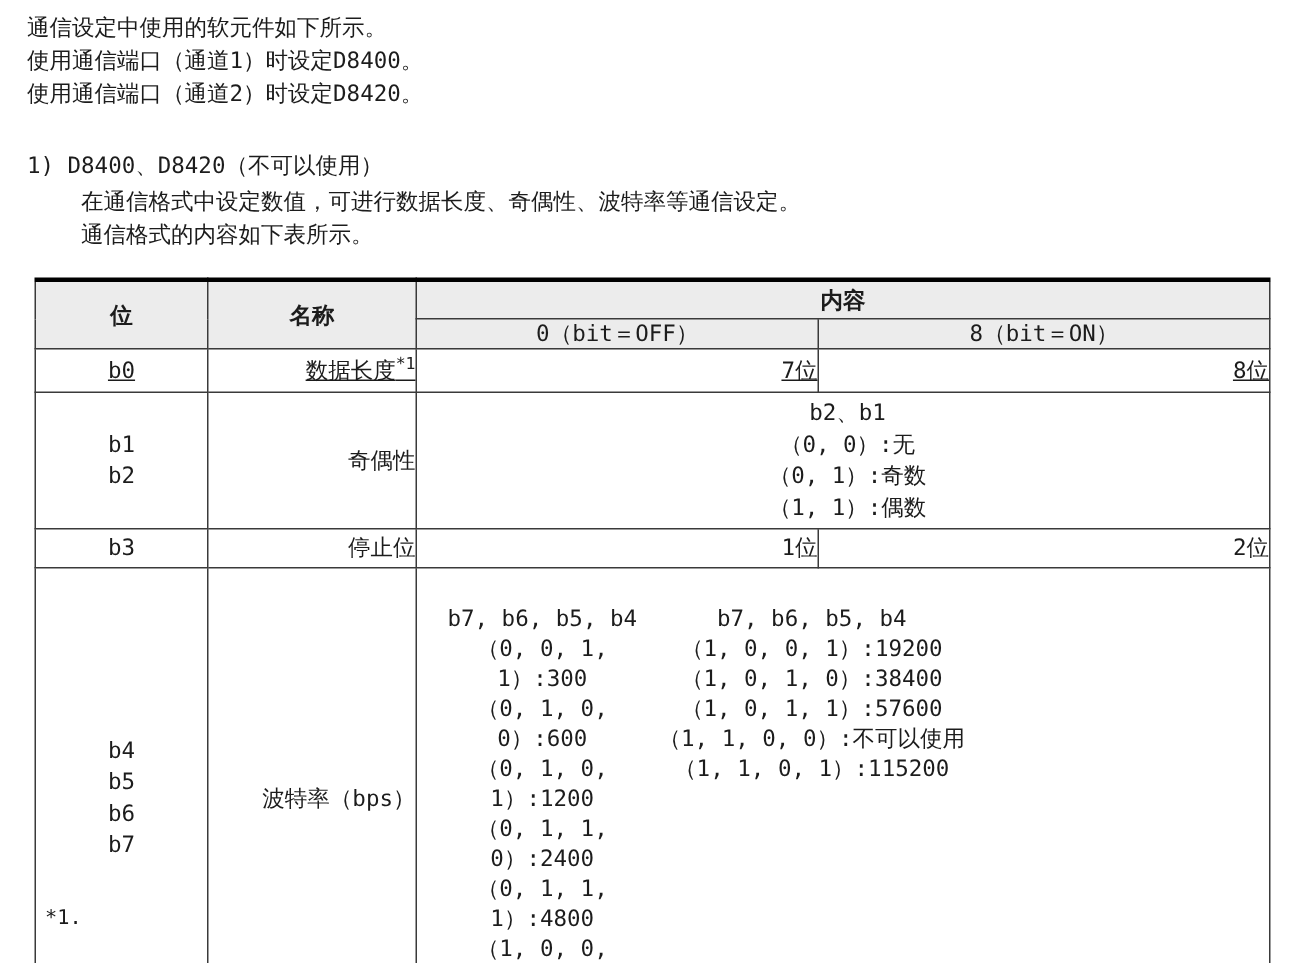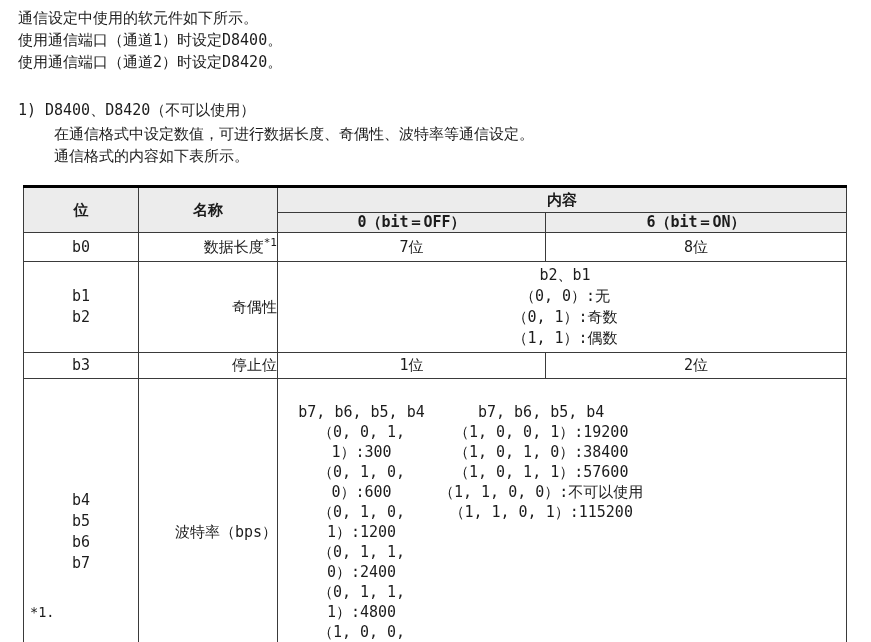--- a/index.html
+++ b/index.html
@@ -39,35 +39,35 @@
     color: #1c1c1c;
   }
   table.comm th, table.comm td { border: 1px solid #3a3a3a; }
   table.comm th {
     background: #ececec;
     font-weight: bold;
     text-align: center;
     vertical-align: middle;
   }
   tr.h1 th { height: 26px; }
-  tr.h2 th { height: 14px; font-weight: bold; }
+  tr.h2 th { height: 14px; font-weight: normal; }
 
   .c-bit   { text-align: center; vertical-align: middle; white-space: pre-line; line-height: 21px; }
   .c-name  { text-align: right; vertical-align: middle; padding-left: 8px; }
-  .c-val   { text-align: center; vertical-align: middle; }
+  .c-val   { text-align: right; vertical-align: middle; }
   .c-merged{
     text-align: center; vertical-align: middle;
     padding: 3px 0 3px 6px;
     white-space: pre-line; line-height: 21px;
   }
   .c-merged.baud { line-height: 20px; }
   .cols { display: flex; }
   .cols > div:first-child { width: 155px; }
 
-  tr.r-b0  td { height: 29px; }
+  tr.r-b0  td { height: 29px; text-decoration: underline; }
   tr.r-b12 td { height: 84px; }
   tr.r-b3  td { height: 26px; }
   tr.r-b47 td { height: 139px; }
 
   sup { font-size: 11px; vertical-align: super; line-height: 0; }
 
   
   .footnote { position: absolute; left: 30px; top: 604px; display: flex; font-size: 13.5px; }
   .footnote .marker { width: 55px; }
 </style>
@@ -99,21 +99,21 @@
         <col style="width:301px">
     </colgroup>
     <thead>
       <tr class="h1">
         <th rowspan="2">位</th>
         <th rowspan="2">名称</th>
         <th colspan="2">内容</th>
       </tr>
       <tr class="h2">
         <th>0（bit＝OFF）</th>
-        <th>6（bit＝ON）</th>
+        <th>8（bit＝ON）</th>
       </tr>
     </thead>
     <tbody>
       <tr class="r-b0">
         <td class="c-bit">b0</td>
         <td class="c-name"><span>数据长度</span><sup>*1</sup></td>
         <td class="c-val">7位</td>
         <td class="c-val">8位</td>
       </tr>
       <tr class="r-b12">

